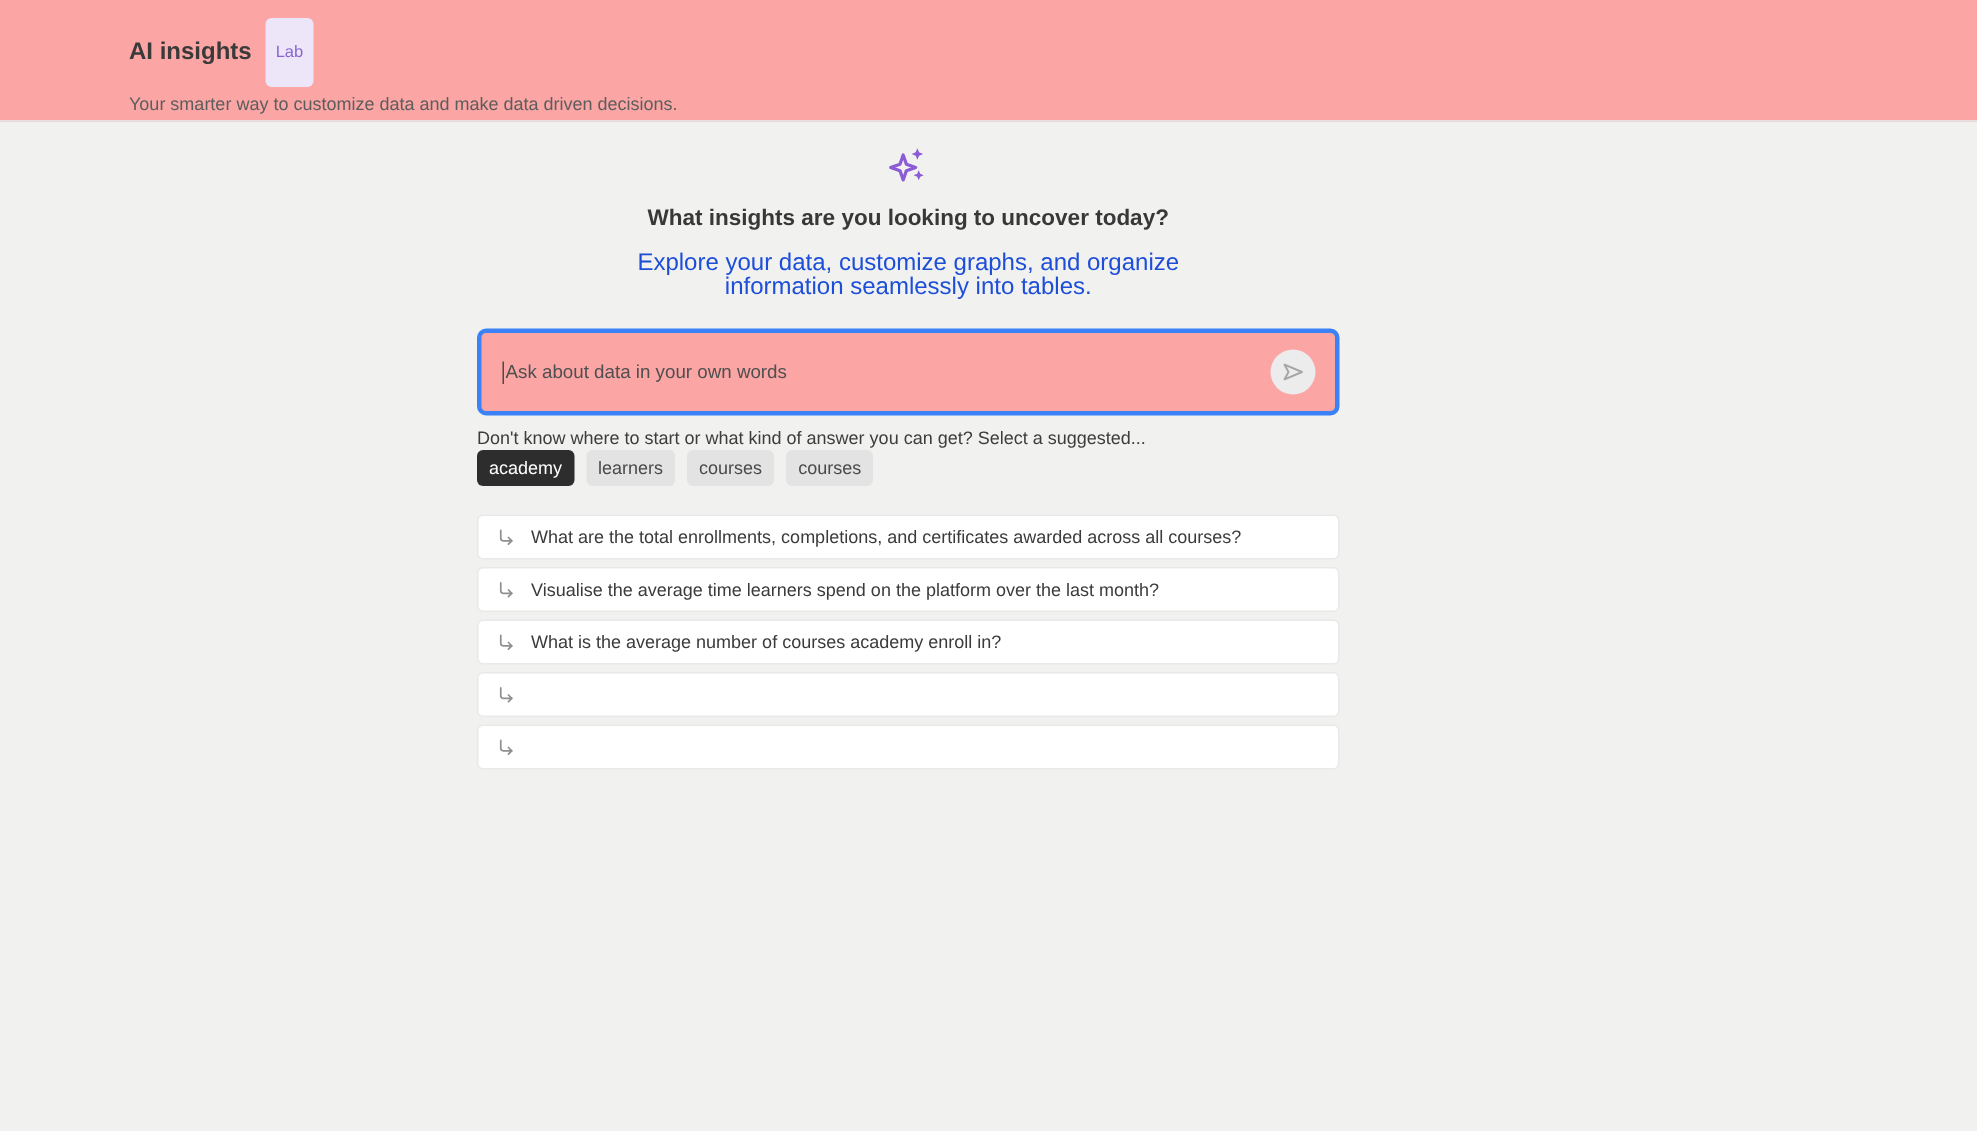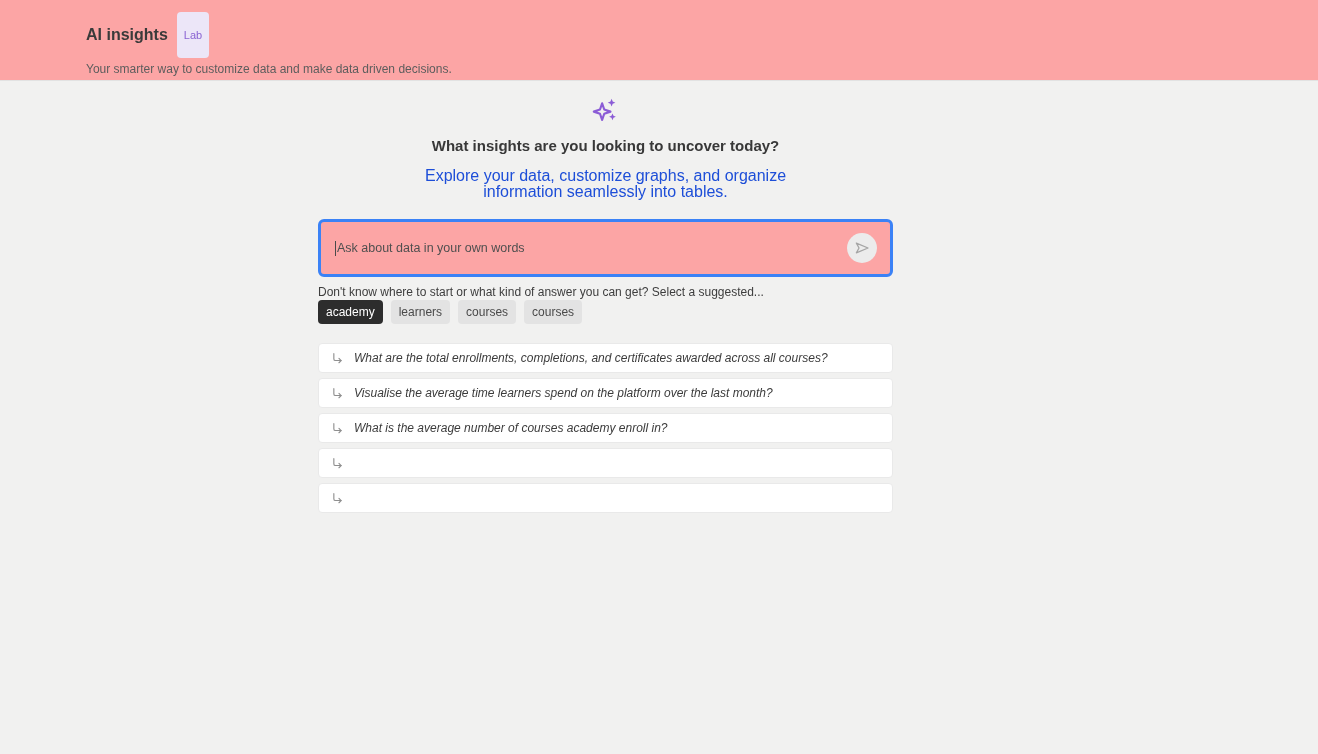--- a/index.html
+++ b/index.html
@@ -156,21 +156,20 @@
     height: 30px;
     display: flex;
     align-items: center;
     gap: 10px;
     padding: 0 12px;
     cursor: pointer;
   }
   .question-row .q-label {
     font-size: 12px;
     color: #3b3b3b;
-    font-style: italic;
   }
   .icon { display: inline-flex; align-items: center; justify-content: center; }
 </style>
 </head>
 <body>
 
 <header class="app-header">
   <div class="title-row">
     <h1 class="page-title">AI insights</h1>
     <span class="lab-badge">Lab</span>

